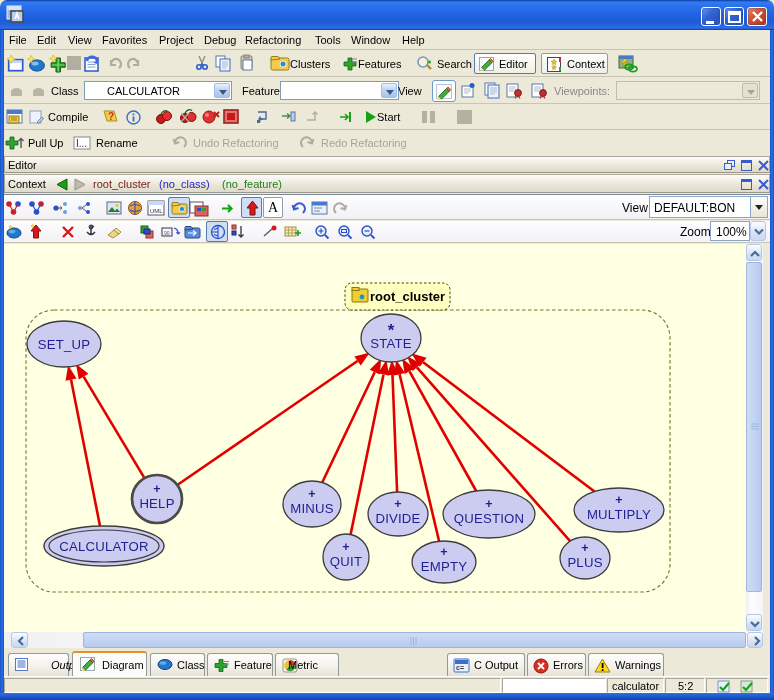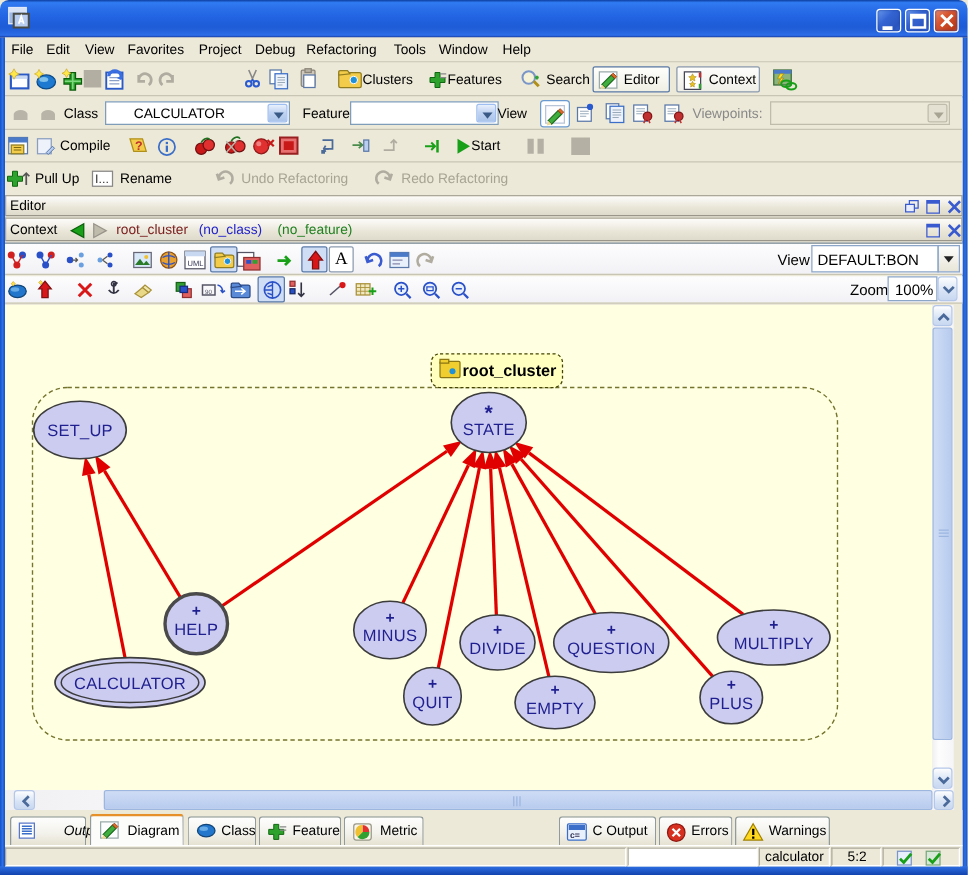--- a/index.html
+++ b/index.html
@@ -676,21 +676,21 @@
         </svg>
    <span class="tl" style="left:26px;">Feature</span>
   </div>
   <div class="tab" style="left:271px;width:64px;">
    <svg style="left:6px;top:4px;" width="16" height="15">
           <rect x="1" y="1" width="14" height="13" rx="2" fill="#f8f4e8" stroke="#998"></rect>
           <path d="M8 7.5 L8 2 A5.5 5.5 0 0 1 13.5 7.5z" fill="#e03030"></path>
           <path d="M8 7.5 L13.5 7.5 A5.5 5.5 0 0 1 4 11.5z" fill="#30a030"></path>
           <path d="M8 7.5 L4 11.5 A5.5 5.5 0 0 1 8 2z" fill="#f0c030"></path>
         </svg>
-   <span class="tl" style="left:28px;">Metric</span>
+   <span class="tl" style="left:12px;">Metric</span>
   </div>
   <div class="tab" style="left:443px;width:78px;">
    <svg style="left:5px;top:4px;" width="17" height="15">
           <rect x="1" y="1" width="15" height="13" rx="1" fill="#e8f0fc" stroke="#3a6ec8"></rect>
           <rect x="2" y="2" width="13" height="4" fill="#3a6ec8"></rect>
           <text x="3" y="12" font-size="7" fill="#335" font-weight="bold">c=</text>
         </svg>
    <span class="tl" style="left:26px;">C Output</span>
   </div>
   <div class="tab" style="left:523px;width:59px;">

